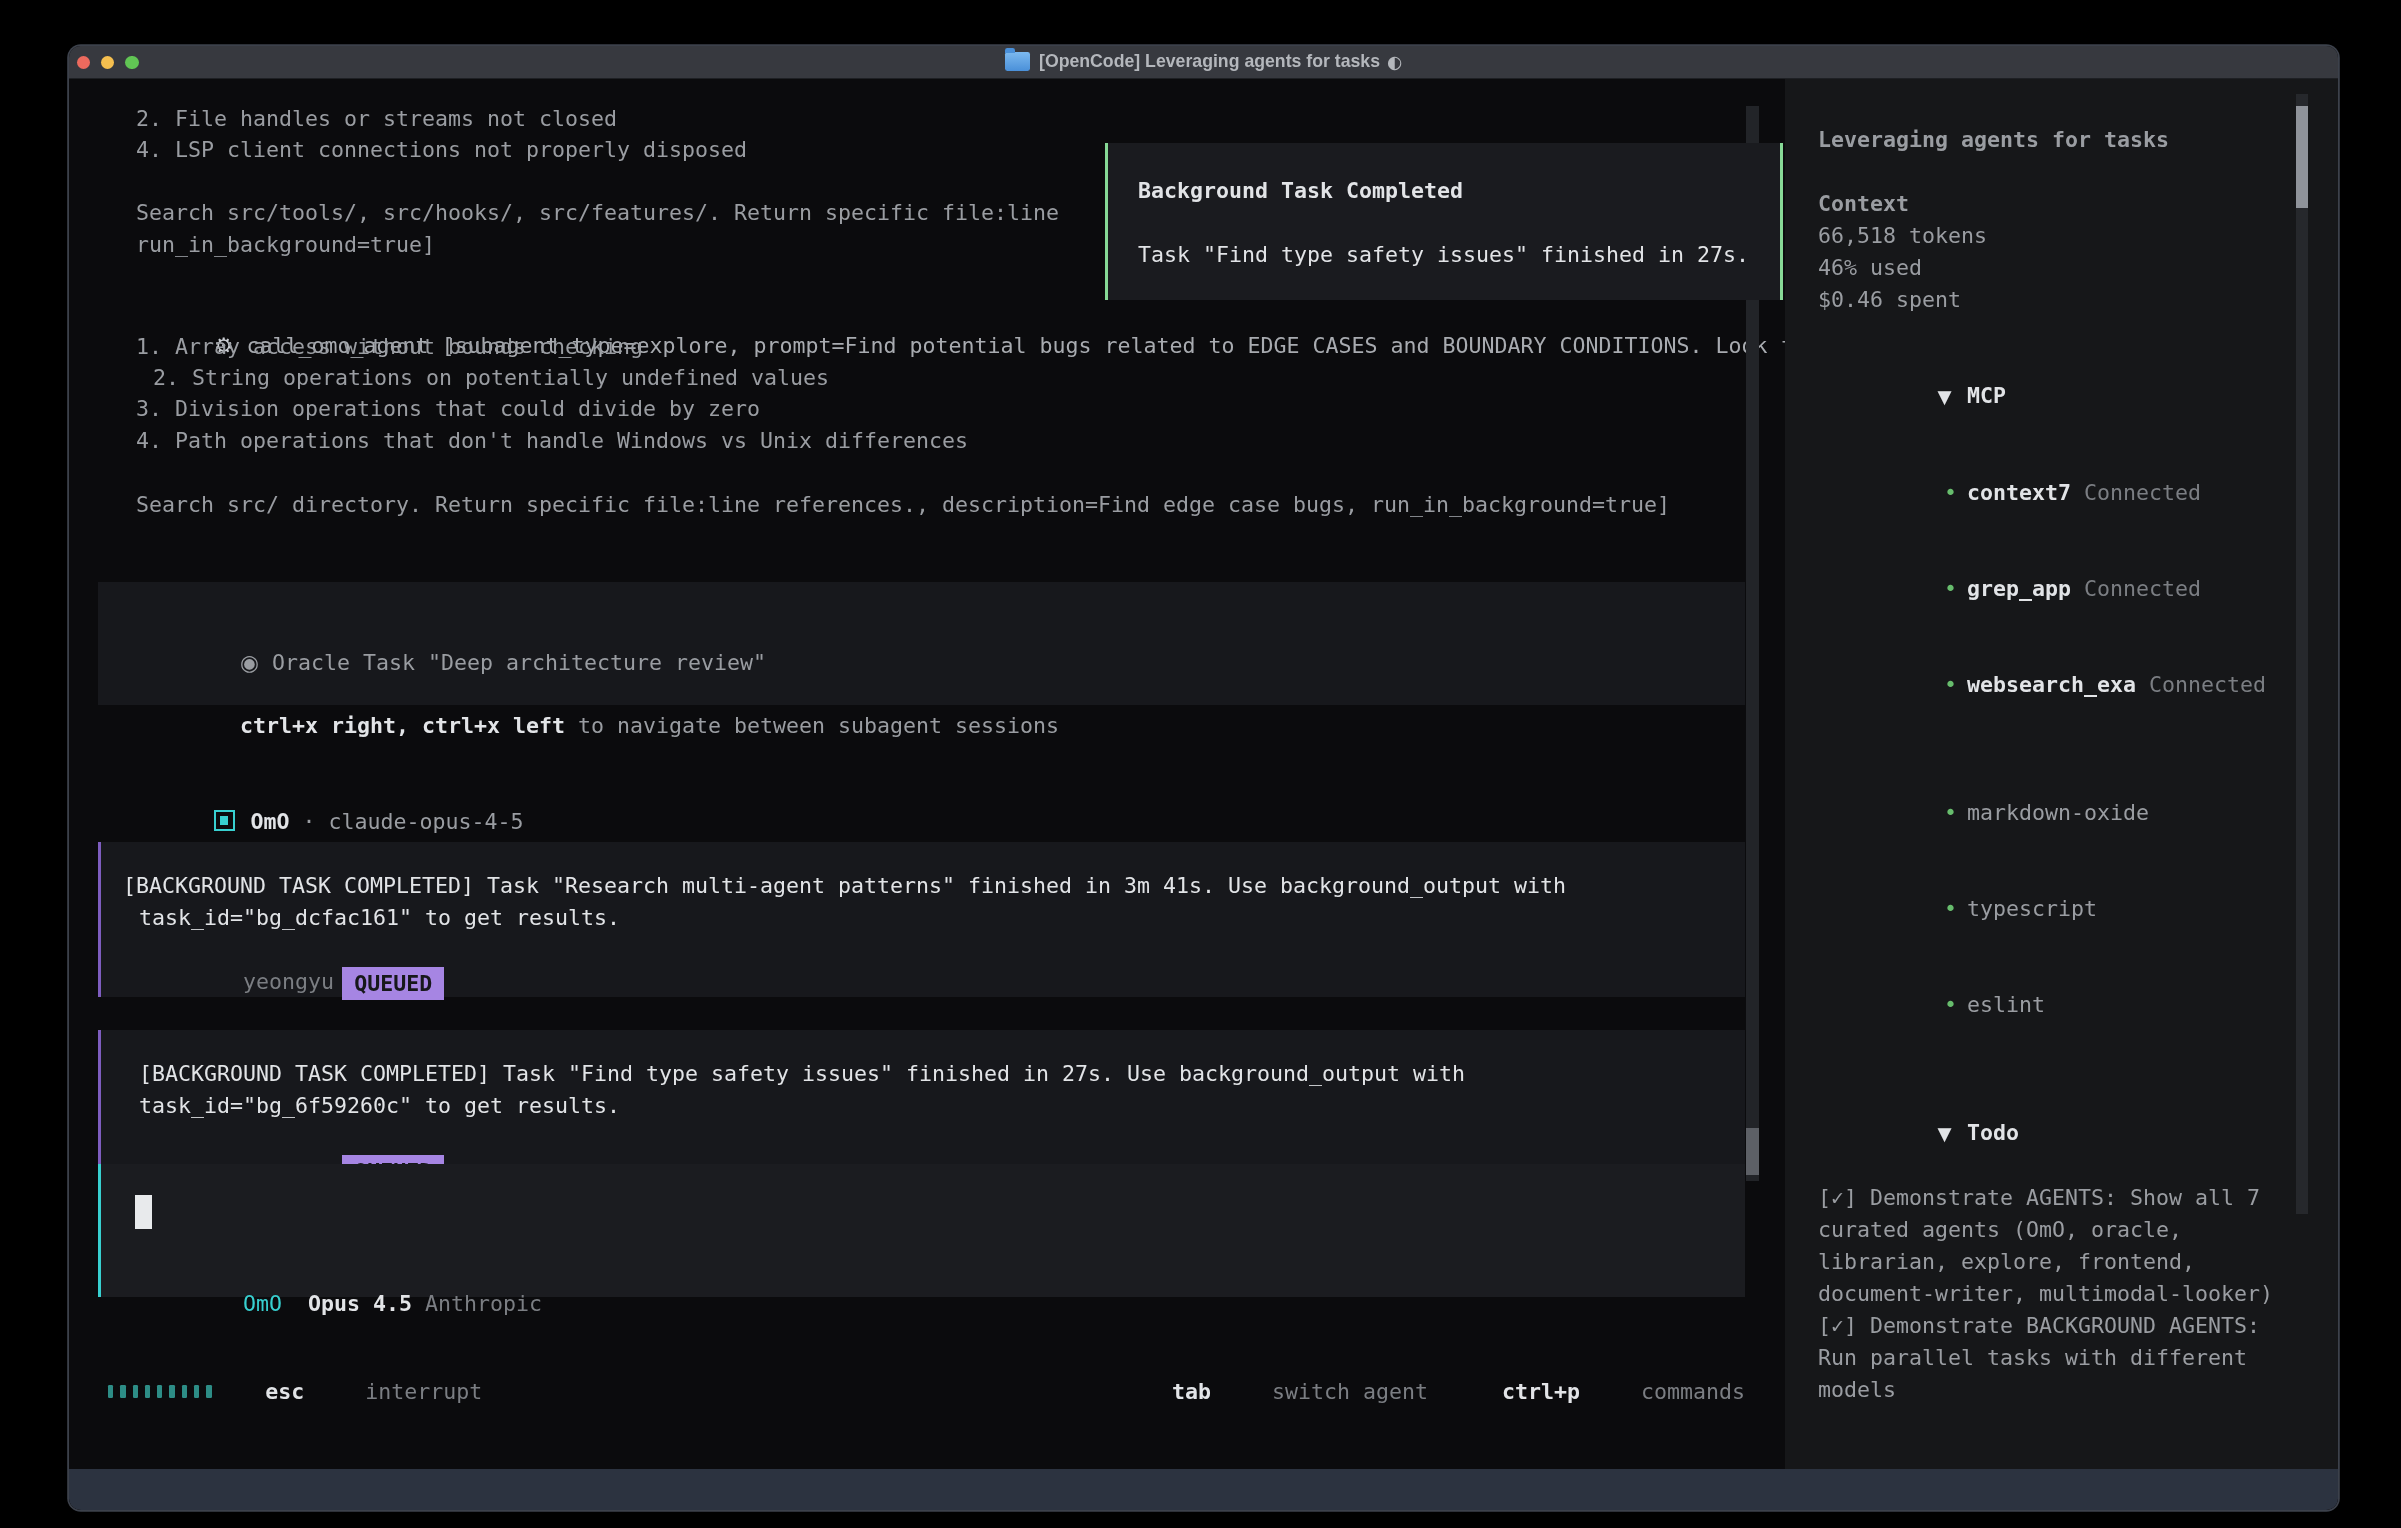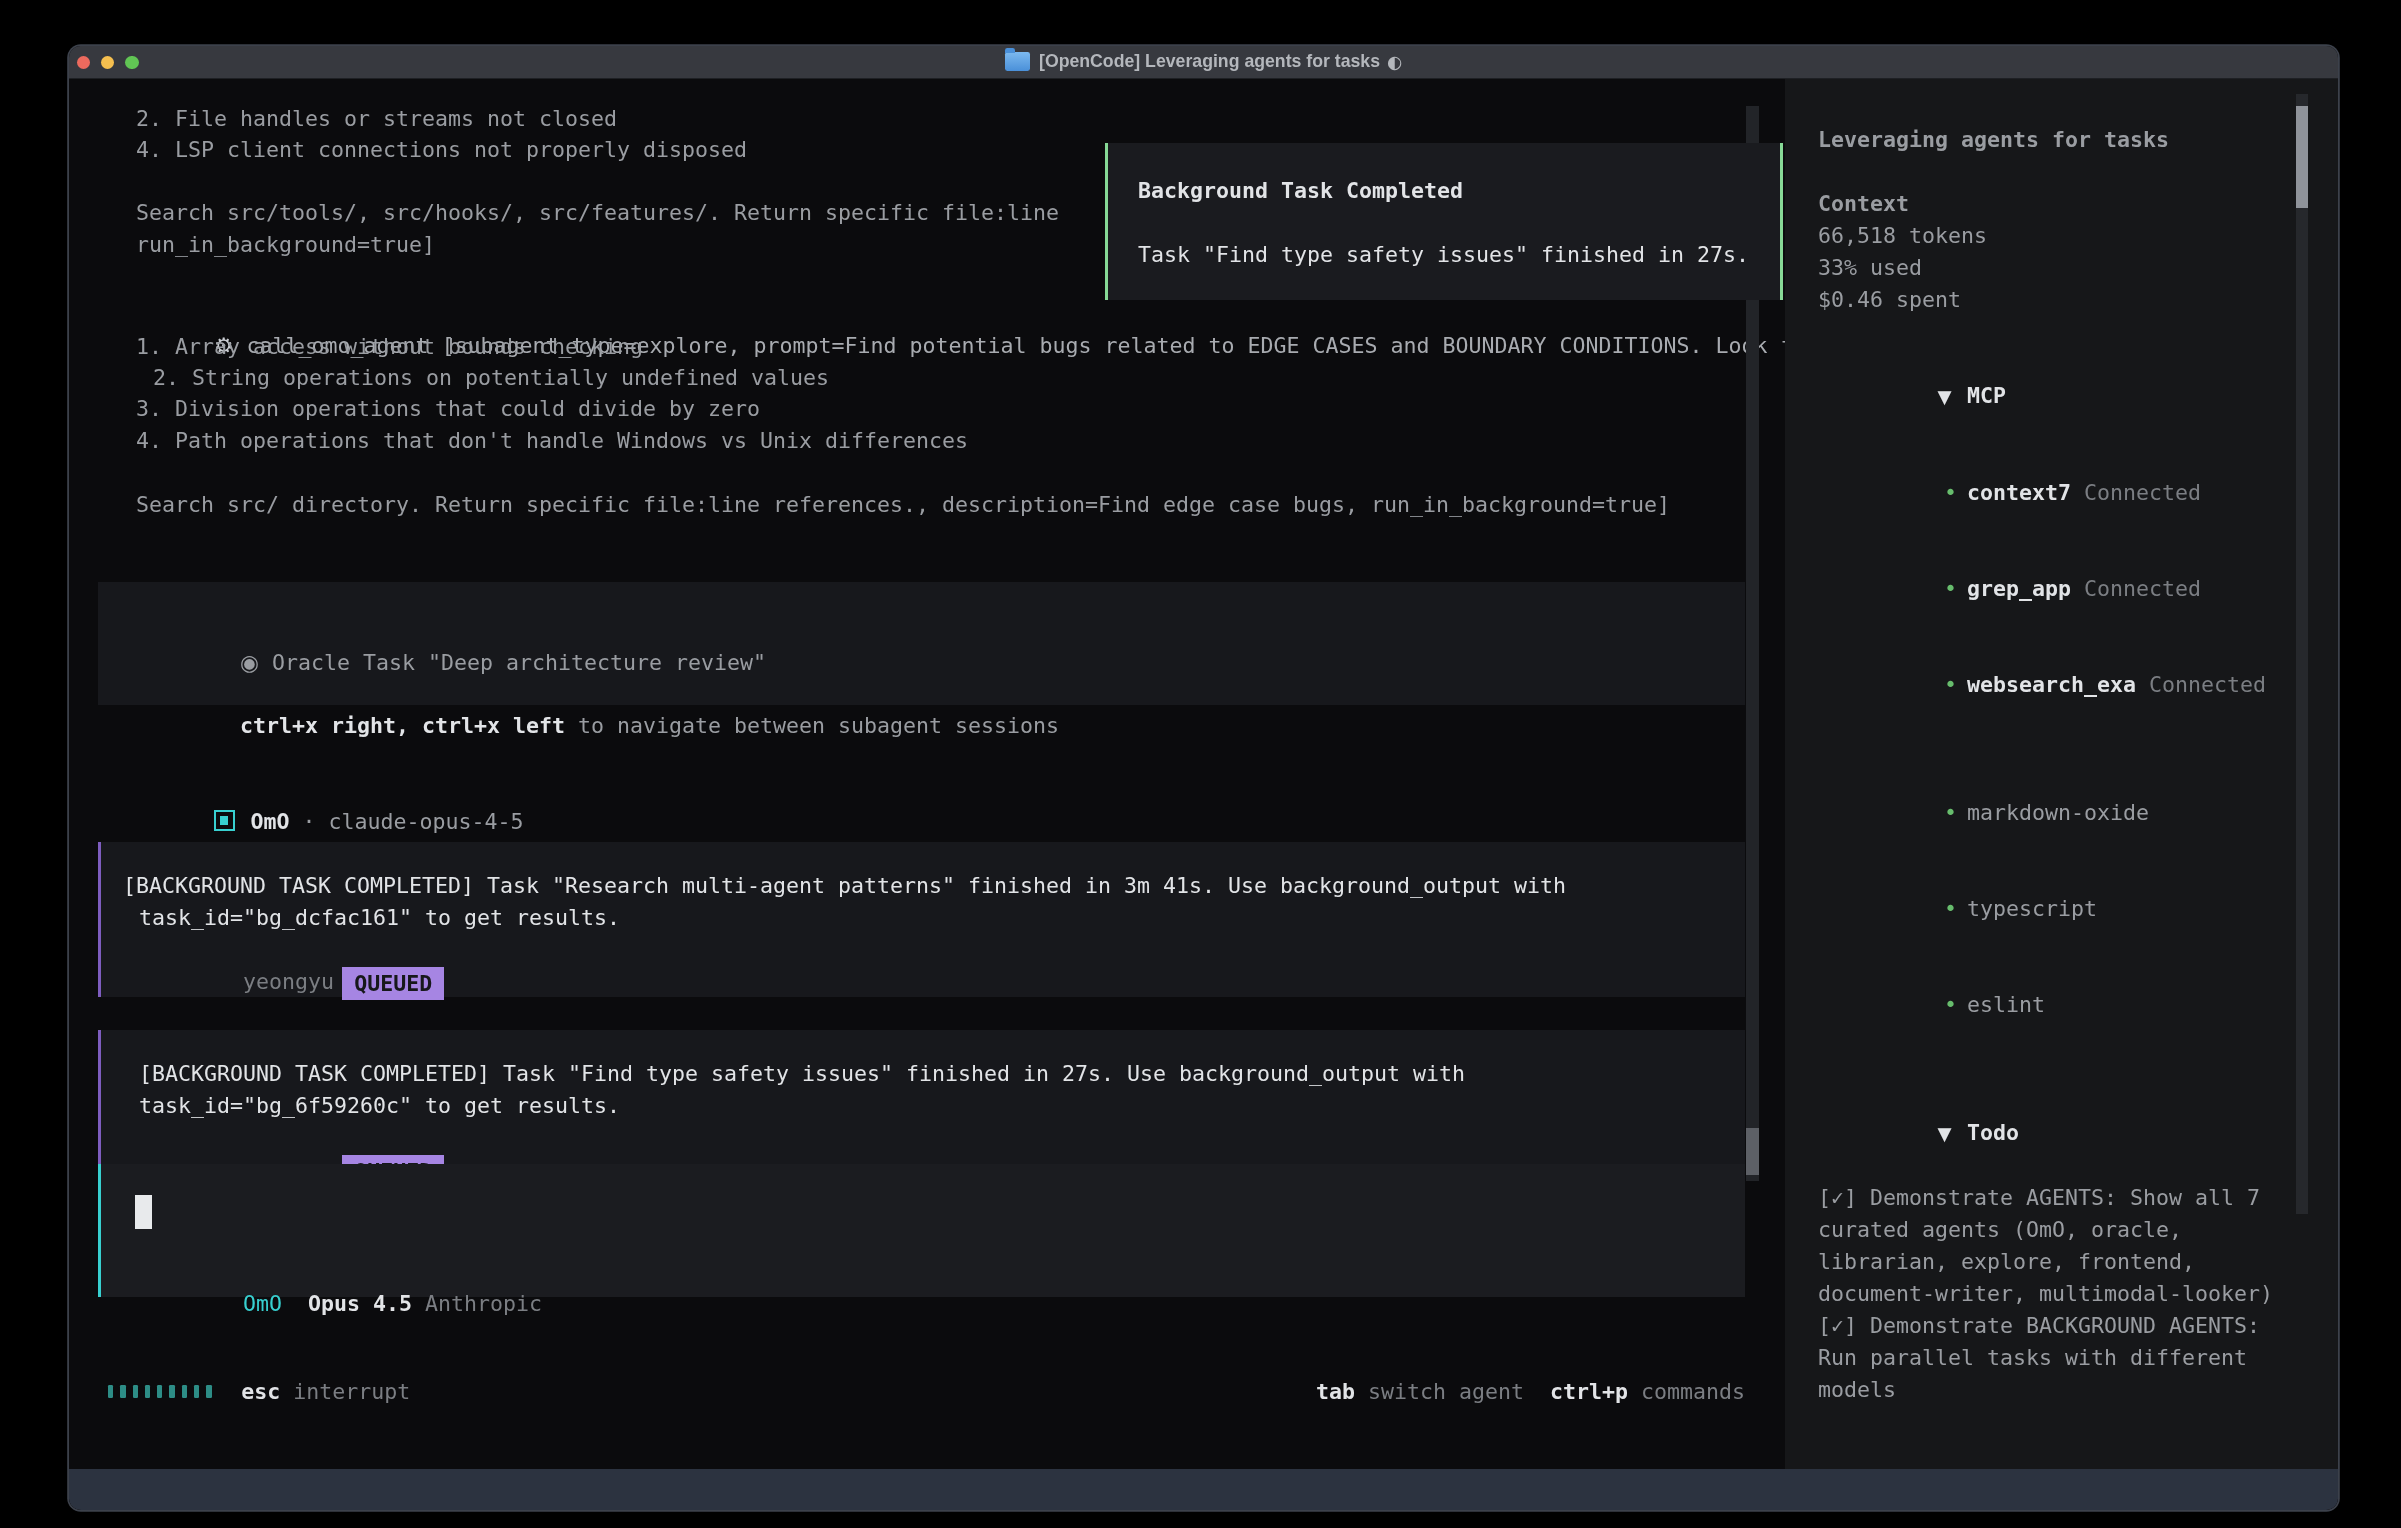--- a/index.html
+++ b/index.html
@@ -59,21 +59,21 @@
   .sq-icon{display:inline-block;width:21px;height:21px;border:2.4px solid var(--cyan);
            vertical-align:-2.4px;position:relative;margin-right:15.4px;}
   .sq-icon::after{content:"";position:absolute;left:4.1px;top:4.1px;width:8.3px;height:8.3px;background:var(--cyan);}
   
   #inputbox{left:29px;top:1118px;width:1647px;height:133px;background:var(--input-bg);
             border-left:3.5px solid var(--cyan);text-align:center;}
   #cursor{position:absolute;left:34px;top:31px;width:16.5px;height:34px;background:#e8eaec;}
   
   #statusbar{position:absolute;left:39px;top:1330px;width:1637px;height:31px;display:flex;
              justify-content:space-between;align-items:center;font-size:21.6px;}
-  .sgroup{display:flex;align-items:center;white-space:pre;}
+  .sgroup{display:flex;align-items:center;white-space:pre;gap:24px;}
   .dots{display:flex;gap:7px;margin-right:29.5px;}
   .dot{width:5.3px;height:12.4px;background:var(--spin);border-radius:1.2px;}
   
   .sbar{position:absolute;background:var(--sb-track);}
   #main-sb{left:1677px;top:60px;width:13px;height:1075px;z-index:2;}
   #main-sb-thumb{position:absolute;left:0;top:1022px;width:13px;height:47px;background:var(--sb-thumb);}
   #side-sb{left:2227px;top:48px;width:11.8px;height:1120px;background:#26282c;}
   #side-sb-thumb{position:absolute;left:0;top:11.8px;width:11.8px;height:102px;background:var(--side-thumb);}
   
   .sln{min-height:32px;line-height:32px;font-size:21.6px;color:var(--gray);white-space:pre;padding-left:33px;}
@@ -176,21 +176,21 @@
       </div>
     </div>
 
     <div id="sidebar">
       <div class="sln b">Leveraging agents for tasks</div>
       <div class="sp"></div>
 
       <div>
         <div class="sln b">Context</div>
         <div class="sln">66,518 tokens</div>
-        <div class="sln">33% used</div>
+        <div class="sln">46% used</div>
         <div class="sln">$0.46 spent</div>
       </div>
       <div class="sp"></div>
 
       <div>
         <div class="sln hrow">
           <span class="arr">▼</span><span class="b">MCP</span>
         </div>
         <div class="sln irow">
           <span class="blt">•</span><span class="b">context7</span><span> </span><span class="dm">Connected</span>

